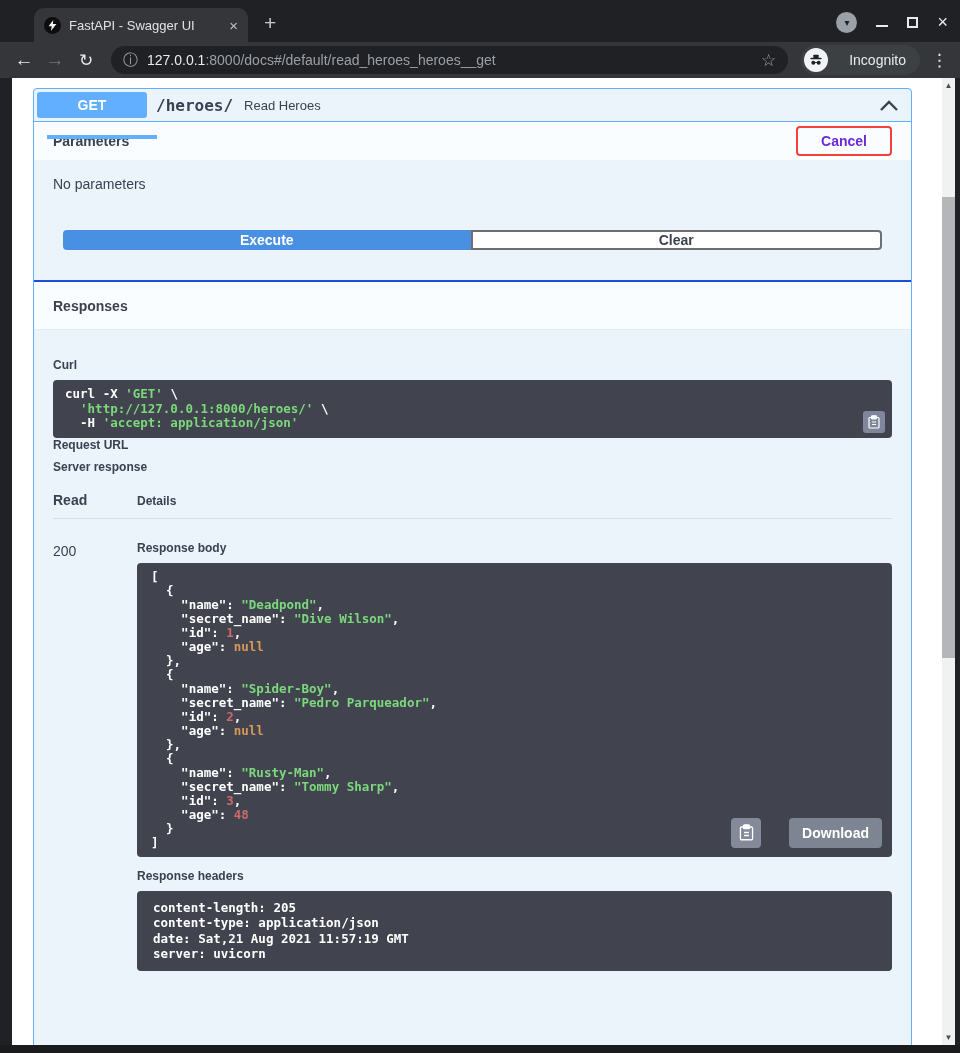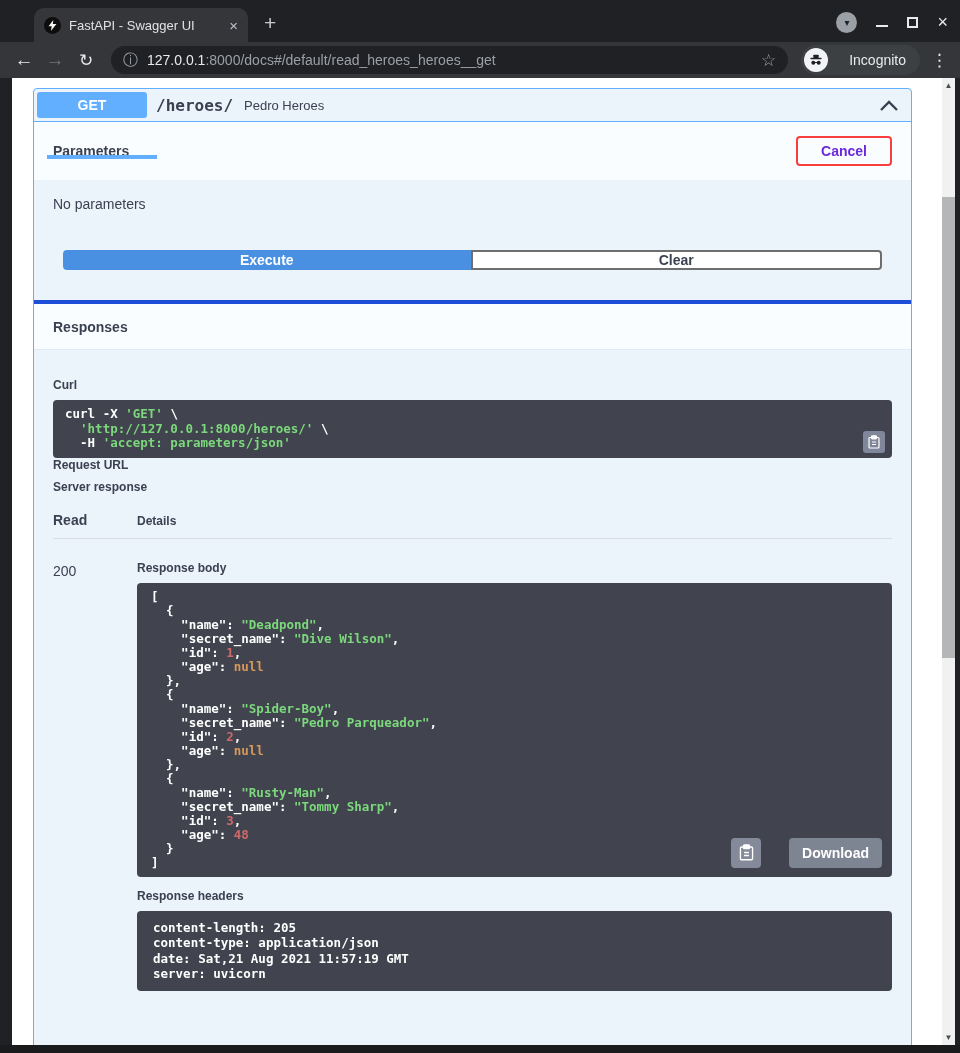--- a/index.html
+++ b/index.html
@@ -66,41 +66,41 @@
   .ob-summary { height:33px; display:flex; align-items:center; padding:0 12px 0 3px;
     border-bottom:1px solid #61affe; }
   .method-badge { width:110px; height:26px; background:#61affe; border-radius:3px;
     color:#fff; font-weight:bold; font-size:14px; display:flex; align-items:center;
     justify-content:center; flex:none; }
   .ob-path { font-family:"DejaVu Sans Mono", monospace; font-weight:bold; font-size:16px;
     margin-left:9px; color:#3b4151; }
   .ob-desc { font-size:13px; margin-left:11px; color:#3b4151; }
   .chevron { margin-left:auto; display:flex; align-items:center; }
 
-  .ob-params-header { height:58px; background:#fafdff; display:flex; align-items:center;
+  .ob-params-header { height:38px; background:#fafdff; display:flex; align-items:center;
     justify-content:space-between; padding:16px 19px; position:relative; }
   .param-tab { font-size:14px; font-weight:bold; color:#3b4151; position:relative;
     height:100%; display:flex; align-items:center; }
   .param-tab::after { content:""; position:absolute; left:-6px; bottom:5px;
     width:110px; height:4px; background:#61affe; }
   .cancel-btn { width:96px; height:30px; border:2px solid #f93e3e; border-radius:4px;
     background:transparent; color:#6d28d9; font-weight:bold; font-size:14px;
     font-family:"Liberation Sans", sans-serif; }
 
   .ob-body { padding:16px 19px 0 19px; }
   .no-params { font-size:14px; color:#3b4151; }
   .execute-row { display:flex; height:20px; margin:38px 10px 30px 10px; }
   .execute-btn { flex:1; background:#4990e2; border:none; border-radius:4px 0 0 4px;
     color:#fff; font-weight:bold; font-size:14px; font-family:"Liberation Sans", sans-serif; }
   .clear-btn { flex:1; background:#fff; border:2px solid #6e6e6e; border-radius:0 4px 4px 0;
     color:#3b4151; font-weight:bold; font-size:14px; font-family:"Liberation Sans", sans-serif; }
 
   .ob-resp-header { height:50px; background:#fafdff; display:flex; align-items:center;
     padding:0 19px; font-size:14px; font-weight:bold; color:#3b4151;
-    border-top:4px solid #1d4ed8; border-bottom:1px solid #e1ecf8; }
+    border-top:2px solid #1d4ed8; border-bottom:1px solid #e1ecf8; }
 
   .ob-resp-body { padding:28px 19px 20px 19px; }
   .code-label { font-size:12px; font-weight:bold; color:#3b4151; margin-bottom:8px; }
   .darkblock { background:#41444e; border-radius:4px; color:#fff;
     font-family:"DejaVu Sans Mono", monospace; font-weight:bold; }
   .darkblock pre { font-family:inherit; font-size:12.5px; line-height:14.5px; white-space:pre; margin:0; }
   .curl-block { position:relative; padding:7px 12px; margin-bottom:0; }
   .tok-s { color:#7cd87c; }
   .tok-n { color:#cd6969; }
   .tok-u { color:#d6985b; }
@@ -174,21 +174,21 @@
   <span class="menu-dots">⋮</span>
 </div>
 
 <div class="viewport">
 
   <div class="opblock">
 
     <div class="ob-summary">
       <span class="method-badge">GET</span>
       <span class="ob-path">/heroes/</span>
-      <span class="ob-desc">Pedro Heroes</span>
+      <span class="ob-desc">Read Heroes</span>
       <span class="chevron">
         <svg width="20" height="13" viewBox="0 0 20 13">
             <path d="M2 11 L10 3 L18 11" stroke="#3b4151" stroke-width="2.4" fill="none"></path>
           </svg>
       </span>
     </div>
 
     <div class="ob-params-header">
       <span class="param-tab">Parameters</span>
       <button class="cancel-btn">Cancel</button>
@@ -205,21 +205,21 @@
     <div class="ob-resp-header">
       <span>Responses</span>
     </div>
 
     <div class="ob-resp-body">
 
       <div class="code-label">Curl</div>
       <div class="darkblock curl-block">
         <pre>curl -X <span class="tok-s">'GET'</span> \
   <span class="tok-s">'http://127.0.0.1:8000/heroes/'</span> \
-  -H <span class="tok-s">'accept: parameters/json'</span></pre>
+  -H <span class="tok-s">'accept: application/json'</span></pre>
         <button class="mini-copy">
           <svg width="12" height="14" viewBox="0 0 12 14" stroke="#fff" fill="none" stroke-width="1.2">
             <rect x="1" y="2.5" width="10" height="10.5" rx="1"></rect>
             <rect x="3.5" y="0.8" width="5" height="3" rx="0.8" fill="#fff"></rect>
             <path d="M4 7 h4 M4 9.5 h4"></path>
           </svg>
         </button>
       </div>
 
       <div class="code-label">Request URL</div>

